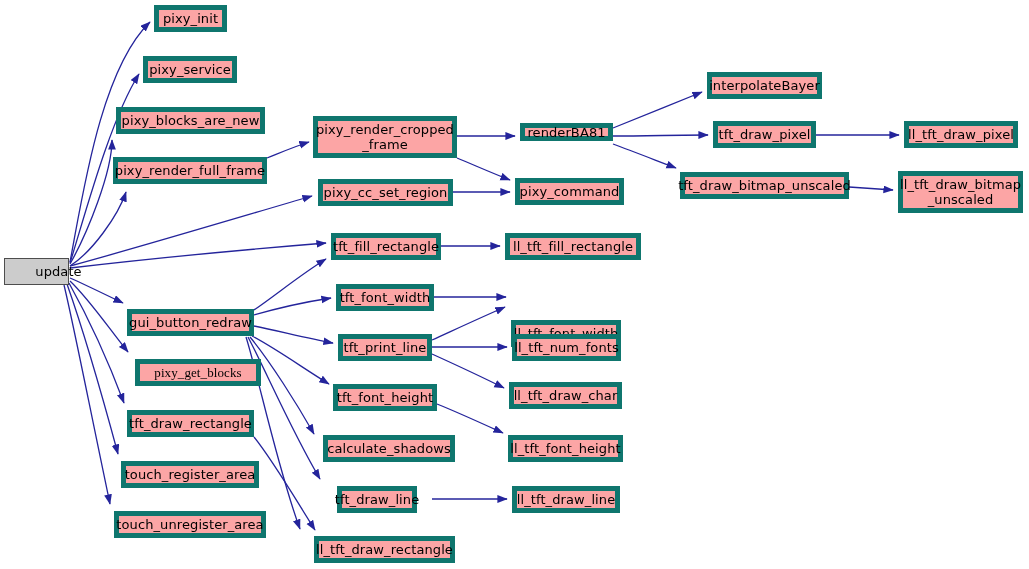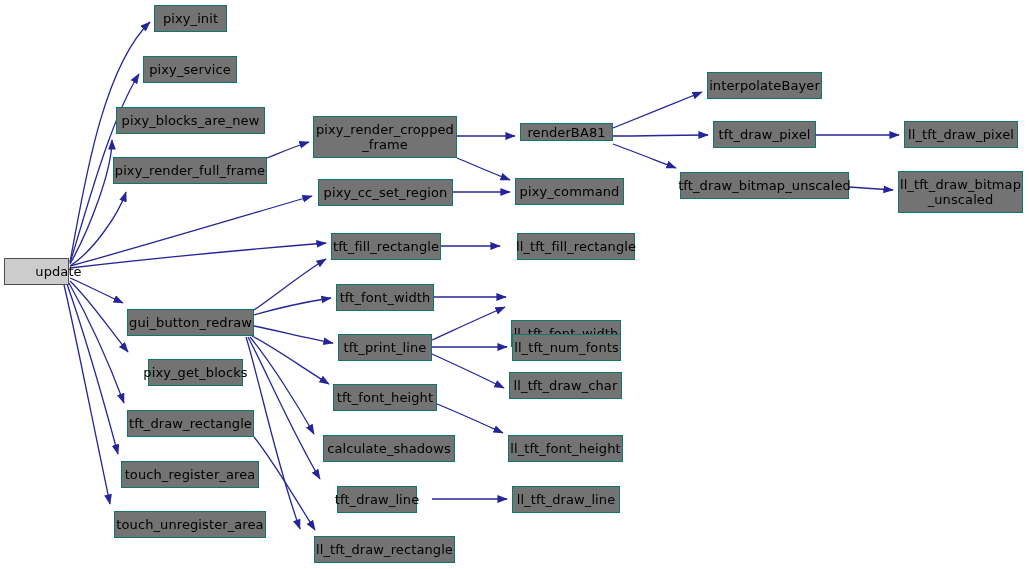--- a/index.html
+++ b/index.html
@@ -7,22 +7,22 @@
     position:relative;
     width:1029px;height:569px;
     background:#ffffff;
     overflow:hidden;
     font-family:"DejaVu Sans","Liberation Sans",sans-serif;
   }
   svg#edges{position:absolute;left:0;top:0;width:1029px;height:569px;}
   .node{
     position:absolute;
     box-sizing:border-box;
-    border:1px solid #0f766e;
-    background:#737373;
+    border:5px solid #0f766e;
+    background:#fca5a5;
     display:flex;
     align-items:center;
     justify-content:center;
     text-align:center;
     font-size:13px;
     line-height:15px;
     color:#000000;
     white-space:pre-line;
     letter-spacing:0.1px;
   }
@@ -91,29 +91,29 @@
       <div class="node" style="left: 318px; top: 179px; width: 135px; height: 27px;">pixy_cc_set_region</div>
       <div class="node" style="left: 520px; top: 123px; width: 93px; height: 18px;">renderBA81</div>
       <div class="node" style="left: 515px; top: 178px; width: 109px; height: 27px;">pixy_command</div>
       <div class="node" style="left: 707px; top: 72px; width: 115px; height: 27px;">interpolateBayer</div>
       <div class="node" style="left: 713px; top: 121px; width: 103px; height: 27px;">tft_draw_pixel</div>
       <div class="node" style="left: 904px; top: 121px; width: 114px; height: 27px;">ll_tft_draw_pixel</div>
       <div class="node" style="left: 680px; top: 172px; width: 169px; height: 27px;">tft_draw_bitmap_unscaled</div>
       <div class="node" style="left: 898px; top: 171px; width: 125px; height: 42px;">ll_tft_draw_bitmap
 _unscaled</div>
       <div class="node" style="left: 331px; top: 233px; width: 110px; height: 27px;">tft_fill_rectangle</div>
-      <div class="node" style="left: 517px; top: 233px; width: 118px; height: 27px;">ll_tft_fill_rectangle</div>
+      <div class="node" style="left: 505px; top: 233px; width: 136px; height: 27px;">ll_tft_fill_rectangle</div>
       <div class="node" style="left: 127px; top: 309px; width: 127px; height: 27px;">gui_button_redraw</div>
       <div class="node" style="left: 336px; top: 284px; width: 98px; height: 27px;">tft_font_width</div>
       <div class="node" style="left: 511px; top: 284px; width: 110px; height: 27px; margin-top: 36px;">ll_tft_font_width</div>
       <div class="node" style="left: 338px; top: 334px; width: 94px; height: 27px;">tft_print_line</div>
       <div class="node" style="left: 512px; top: 334px; width: 109px; height: 27px;">ll_tft_num_fonts</div>
-      <div class="node" style="left: 148px; top: 359px; width: 95px; height: 27px;">pixy_get_blocks</div>
+      <div class="node" style="left: 135px; top: 359px; width: 126px; height: 27px; font-family: Liberation Serif, serif;">pixy_get_blocks</div>
       <div class="node" style="left: 333px; top: 384px; width: 104px; height: 27px;">tft_font_height</div>
-      <div class="node" style="left: 509px; top: 372px; width: 113px; height: 27px;">ll_tft_draw_char</div>
+      <div class="node" style="left: 509px; top: 382px; width: 113px; height: 27px;">ll_tft_draw_char</div>
       <div class="node" style="left: 127px; top: 410px; width: 127px; height: 27px;">tft_draw_rectangle</div>
       <div class="node" style="left: 323px; top: 435px; width: 132px; height: 27px;">calculate_shadows</div>
       <div class="node" style="left: 508px; top: 435px; width: 115px; height: 27px;">ll_tft_font_height</div>
       <div class="node" style="left: 121px; top: 461px; width: 138px; height: 27px;">touch_register_area</div>
       <div class="node" style="left: 337px; top: 486px; width: 80px; height: 27px;">tft_draw_line</div>
       <div class="node" style="left: 512px; top: 486px; width: 108px; height: 27px;">ll_tft_draw_line</div>
       <div class="node" style="left: 114px; top: 511px; width: 152px; height: 27px;">touch_unregister_area</div>
       <div class="node" style="left: 314px; top: 536px; width: 141px; height: 27px;">ll_tft_draw_rectangle</div>
     </div>
 </div>

